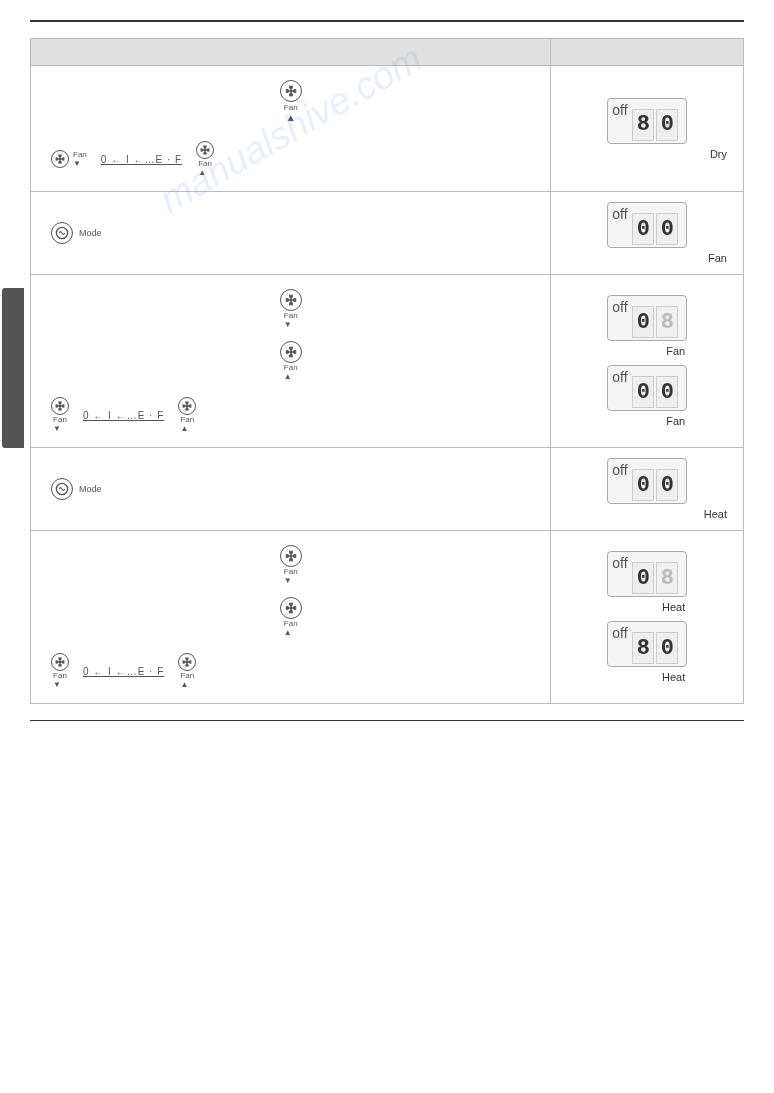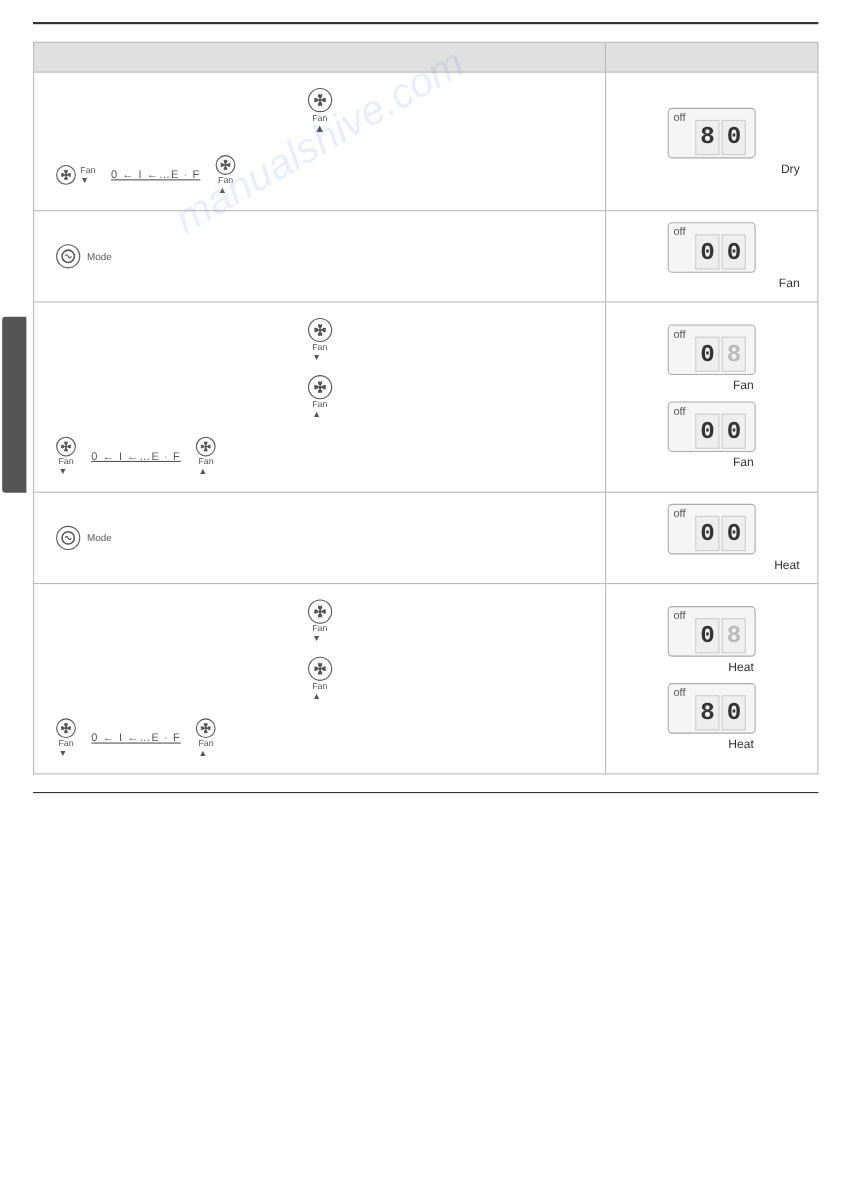--- a/index.html
+++ b/index.html
@@ -46,21 +46,21 @@
     .lcd-display {
       display: inline-block;
       border: 1.5px solid #aaa;
       border-radius: 4px;
       background: #f5f5f5;
       padding: 4px 6px 2px 6px;
       position: relative;
       min-width: 80px;
     }
     .lcd-display .off-label {
-      font-size: 10px;
+      font-size: 14px;
       color: #555;
       position: absolute;
       top: 3px;
       left: 4px;
       text-align: center;
     }
     .lcd-digits {
       display: flex;
       gap: 2px;
       margin-top: 6px;

